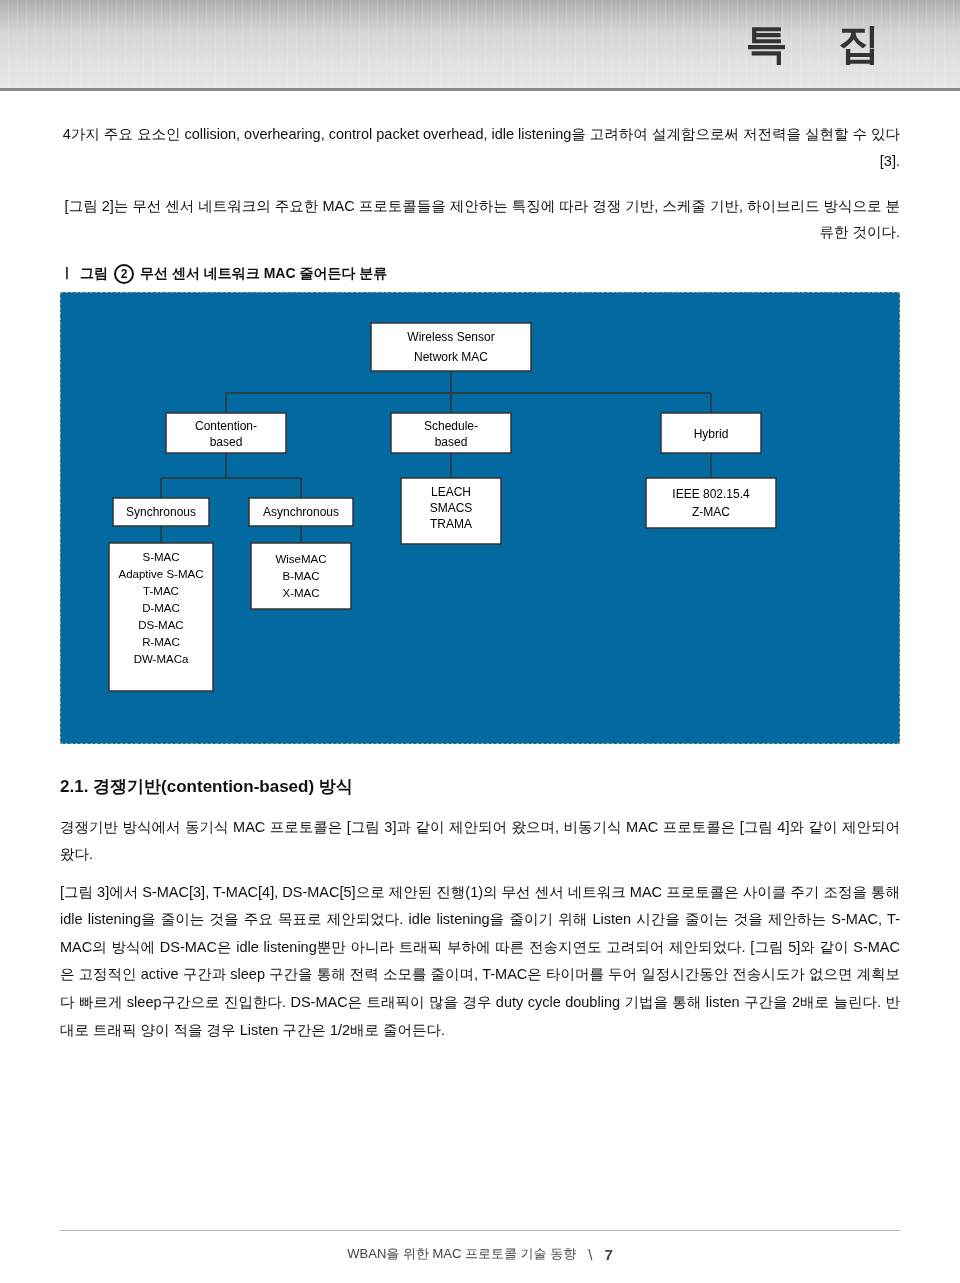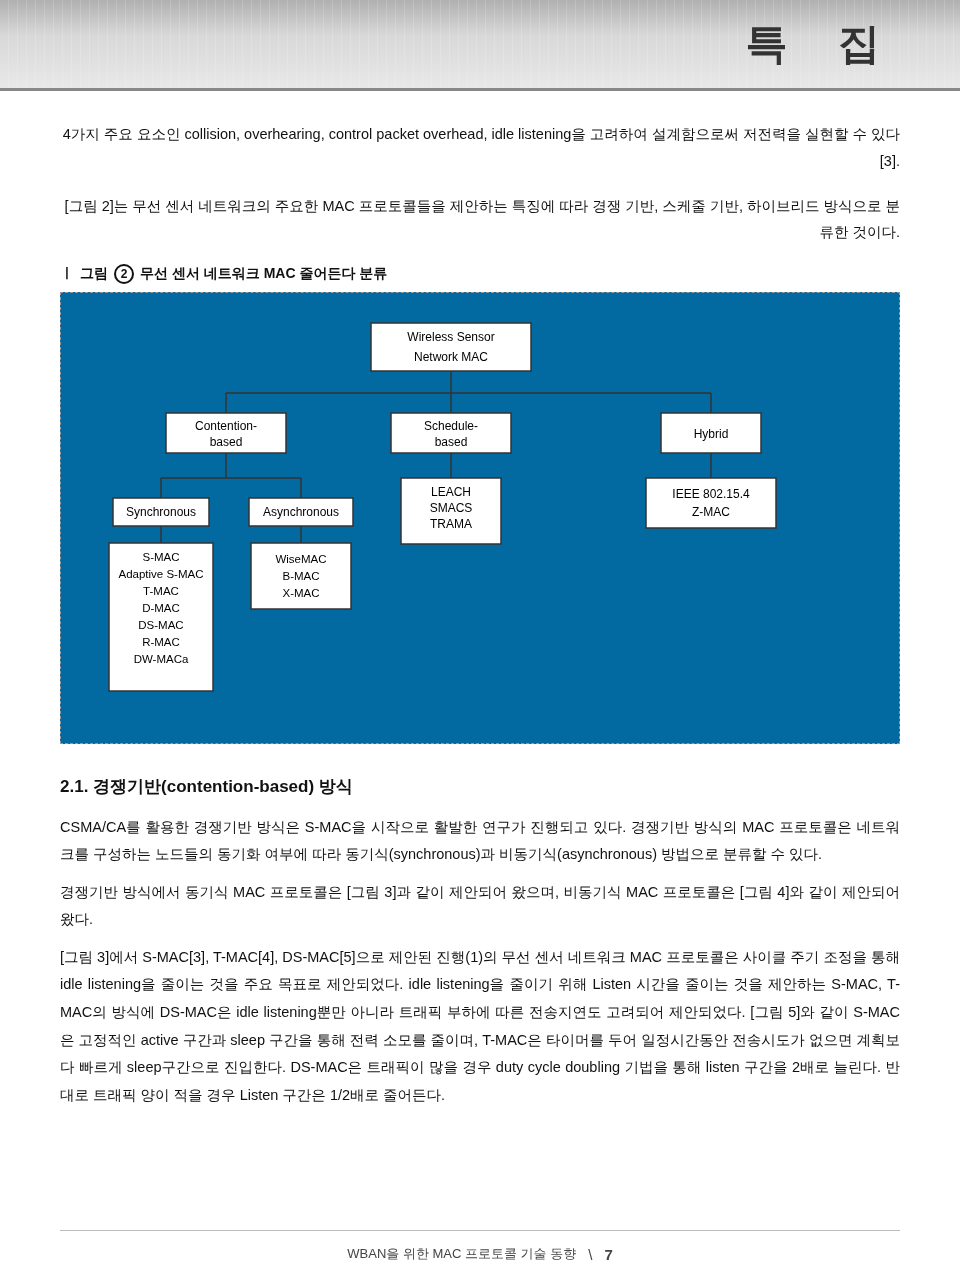--- a/index.html
+++ b/index.html
@@ -234,21 +234,20 @@
       <text x="230" y="267" text-anchor="middle" font-size="11.5" font-family="Arial, sans-serif">B-MAC</text>
       <text x="230" y="284" text-anchor="middle" font-size="11.5" font-family="Arial, sans-serif">X-MAC</text>
 
     </svg>
   </div>
 
   <div class="section-heading">
     <span>2.1.</span>&nbsp;<span>경쟁기반(contention-based) 방식</span>
   </div>
 
-  <p class="body-text">CSMA/CA를 활용한 경쟁기반 방식은 S-MAC을 시작으로 활발한 연구가 진행되고 있다. 경쟁기반 방식의 MAC 프로토콜은 네트워크를 구성하는 노드들의 동기화 여부에 따라 동기식(synchronous)과 비동기식(asynchronous) 방법으로 분류할 수 있다.</p>
   <p class="body-text">경쟁기반 방식에서 동기식 MAC 프로토콜은 [그림 3]과 같이 제안되어 왔으며, 비동기식 MAC 프로토콜은 [그림 4]와 같이 제안되어 왔다.</p>
   <p class="body-text">[그림 3]에서 S-MAC[3], T-MAC[4], DS-MAC[5]으로 제안된 진행(1)의 무선 센서 네트워크 MAC 프로토콜은 사이클 주기 조정을 통해 idle listening을 줄이는 것을 주요 목표로 제안되었다. idle listening을 줄이기 위해 Listen 시간을 줄이는 것을 제안하는 S-MAC, T-MAC의 방식에 DS-MAC은 idle listening뿐만 아니라 트래픽 부하에 따른 전송지연도 고려되어 제안되었다. [그림 5]와 같이 S-MAC은 고정적인 active 구간과 sleep 구간을 통해 전력 소모를 줄이며, T-MAC은 타이머를 두어 일정시간동안 전송시도가 없으면 계획보다 빠르게 sleep구간으로 진입한다. DS-MAC은 트래픽이 많을 경우 duty cycle doubling 기법을 통해 listen 구간을 2배로 늘린다. 반대로 트래픽 양이 적을 경우 Listen 구간은 1/2배로 줄어든다.</p>
 
 </div>
 
 <div class="page-footer">
   <span>WBAN을 위한 MAC 프로토콜 기술 동향</span>
   <span class="footer-backslash">\</span>
   <span class="footer-page">7</span>
 </div>

